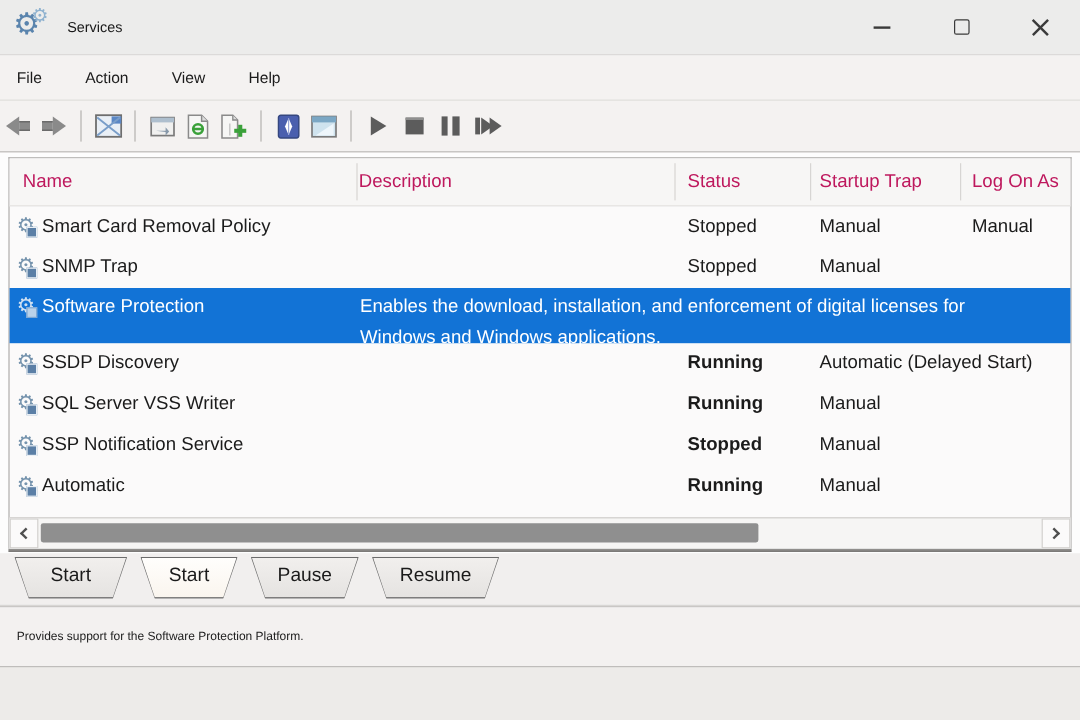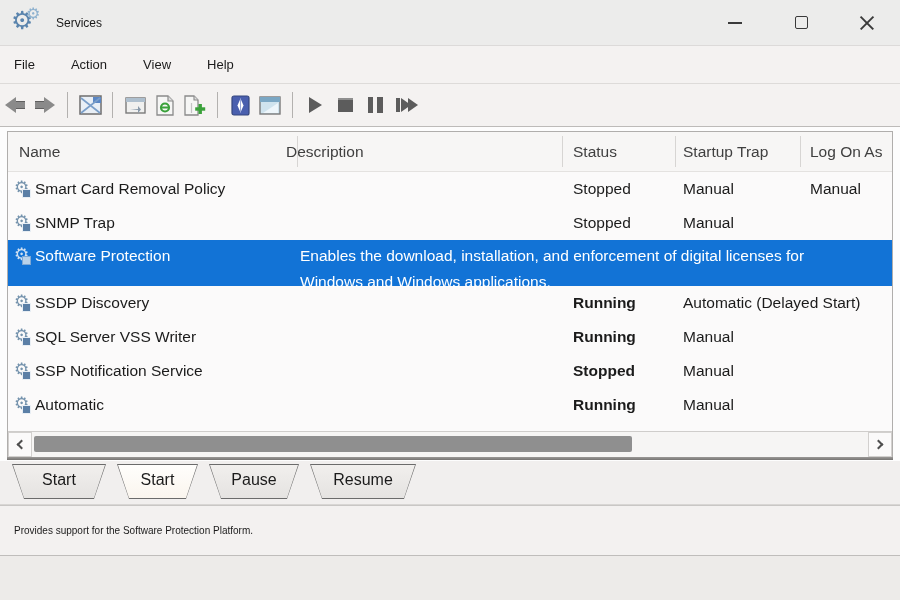--- a/index.html
+++ b/index.html
@@ -46,23 +46,23 @@
   .stop-sq{width:15px;height:14px;background:#5c5c5c;border-top:2px solid #8f8f8f}
   .pause-bars{display:flex;gap:4px}
   .pause-bars i{display:block;width:5.5px;height:16px;background:#5c5c5c}
   .skip{display:flex;align-items:center}
   .skip b{display:block;width:4px;height:14px;background:#5c5c5c;margin-right:1px}
   .skip i{width:0;height:0;border-top:7px solid transparent;border-bottom:7px solid transparent;border-left:10px solid #5c5c5c;margin-right:-3px}
 
   
   .listview{margin:4px 7px 0 7px;height:326px;border:1px solid #b0aeac;border-bottom:none;background:#fbfafa;position:relative;font-size:15.5px}
   .lv-header{height:40px;position:relative;background:#f7f6f5;border-bottom:1px solid #e4e2e0}
-  .lv-header .col{position:absolute;top:50%;transform:translateY(-50%);color:#404040}
+  .lv-header .col{position:absolute;top:50%;transform:translateY(-50%);color:#be185d}
   .col-sep{position:absolute;top:4px;bottom:4px;width:1px;background:#d7d5d3}
-  .h-name{left:11px}.h-desc{left:278px}.h-status{left:565px}.h-startup{left:675px}.h-logon{left:802px}
+  .h-name{left:11px}.h-desc{left:291px}.h-status{left:565px}.h-startup{left:675px}.h-logon{left:802px}
   .sep1{left:289px}.sep2{left:554px}.sep3{left:667px}.sep4{left:792px}
 
   .row{height:34px;position:relative}
   .row .cell{position:absolute;top:50%;transform:translateY(-50%);white-space:nowrap}
   .c-name{left:27px}.c-status{left:565px}.c-startup{left:675px}.c-logon{left:802px}
   .st-bold{font-weight:700}
   .svc-gear{position:absolute;left:6px;top:50%;transform:translateY(-50%);width:18px;height:18px}
   .svc-gear::before{content:"⚙";position:absolute;left:0;top:-1px;font-size:17px;line-height:18px;color:#7593ad}
   .svc-gear::after{content:"";position:absolute;left:8px;top:9px;width:7px;height:7px;background:#5b7fa6;border:1px solid #e8eef4}
   .row.selected{height:46px;background:var(--sel);color:#fff}

